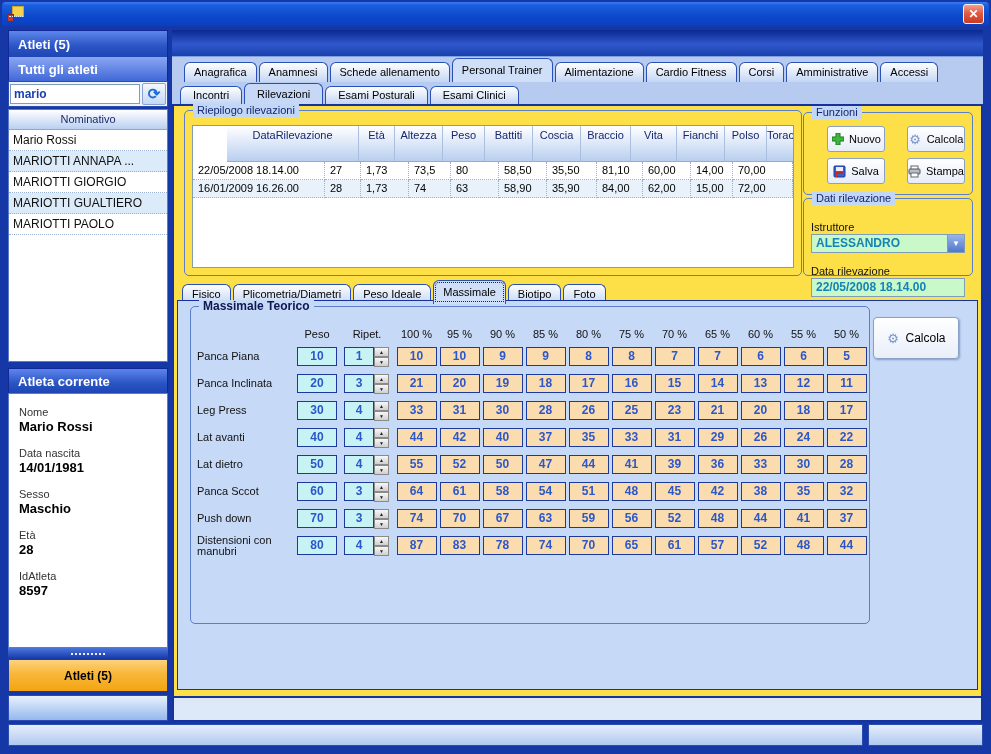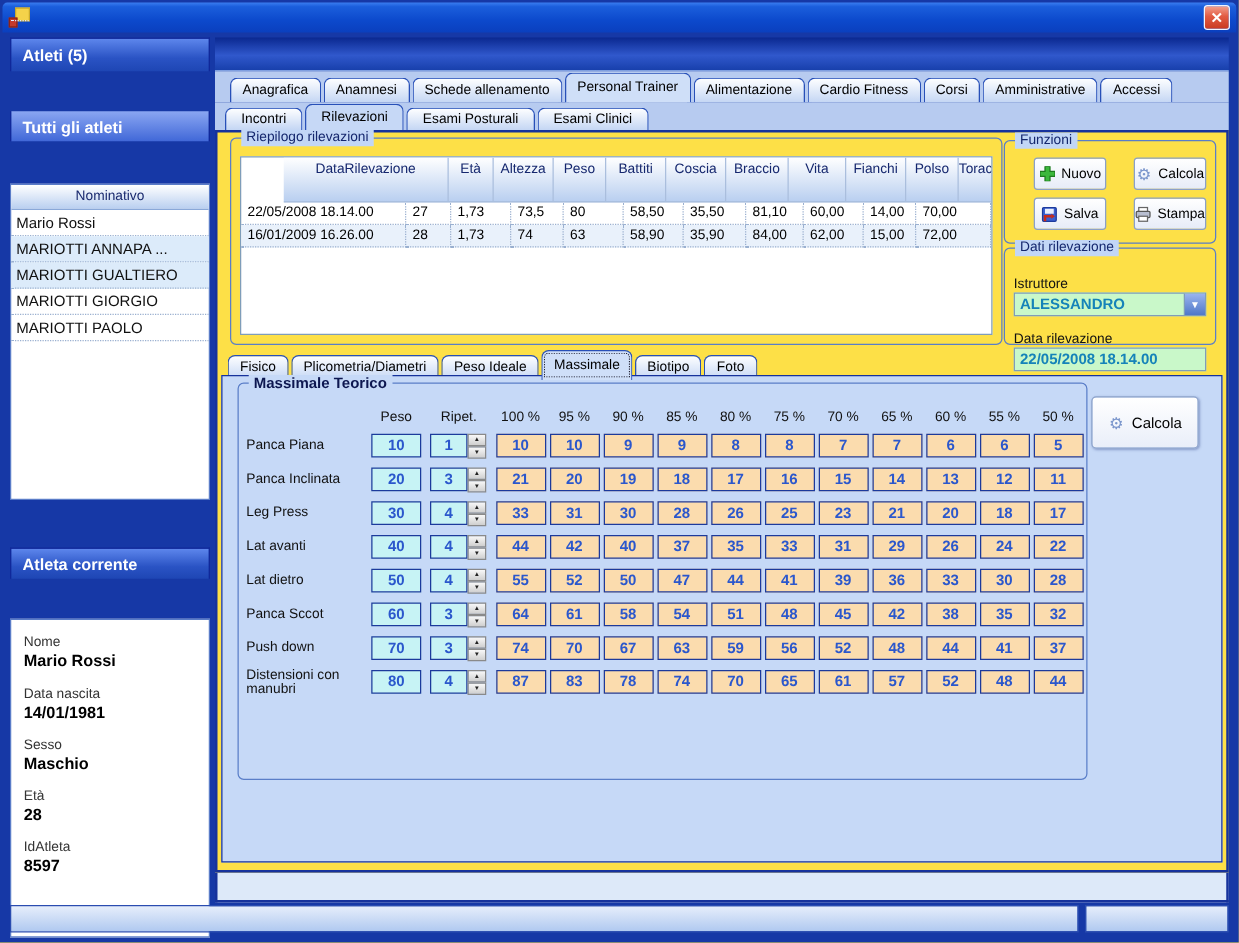--- a/index.html
+++ b/index.html
@@ -28,21 +28,21 @@
     width: 21px; height: 20px; border-radius: 3px;
     border: 1px solid #f0f4ff;
     background: linear-gradient(180deg,#f2a08e 0%,#e25b42 45%,#c93a22 100%);
     color: #fff; font-weight: bold; font-size: 12px; line-height: 18px;
     text-align: center; cursor: pointer;
   }
 
   
   .sidebar {
     position: absolute; left: 8px; top: 30px; width: 160px; height: 692px;
-    display: flex; flex-direction: column; gap: 32px;
+    display: flex; flex-direction: column;
   }
   .sb-h1 {
     height: 27px; flex: 0 0 27px;
     background: linear-gradient(180deg,#5d86ec,#2a53c4 60%,#1e46b4);
     color: #fff; font-weight: bold; font-size: 13px;
     display: flex; align-items: center; padding-left: 9px;
     border: 1px solid #10289a; border-bottom: none;
   }
   .sb-h2 {
     height: 24px; flex: 0 0 24px;
@@ -269,27 +269,31 @@
     <div class="sq-y"></div>
       <div class="sq-r"></div>
       <div class="grid"></div>
   </div>
   <div class="close-btn">✕</div>
 </div>
 
 <div class="sidebar">
   <div class="sb-h1">Atleti  (5)</div>
   <div class="sb-h2">Tutti gli atleti</div>
+  <div class="search-row">
+    <input type="text" value="mario" style="">
+    <div class="refresh-btn">⟳</div>
+  </div>
   <div class="list-box">
     <div class="list-head">Nominativo</div>
     <div id="athlete-rows">
         <div class="ath-row">Mario Rossi</div>
         <div class="ath-row alt">MARIOTTI  ANNAPA ...</div>
+        <div class="ath-row">MARIOTTI  GIORGIO</div>
         <div class="ath-row alt">MARIOTTI  GUALTIERO</div>
-        <div class="ath-row">MARIOTTI  GIORGIO</div>
         <div class="ath-row">MARIOTTI PAOLO</div>
       </div>
   </div>
   <div class="sb-h3">Atleta corrente</div>
   <div class="info-panel" id="current-athlete-fields">
       <div class="info-field">
         <div class="info-label">Nome</div>
         <div class="info-value">Mario Rossi</div>
       </div>
       <div class="info-field">

